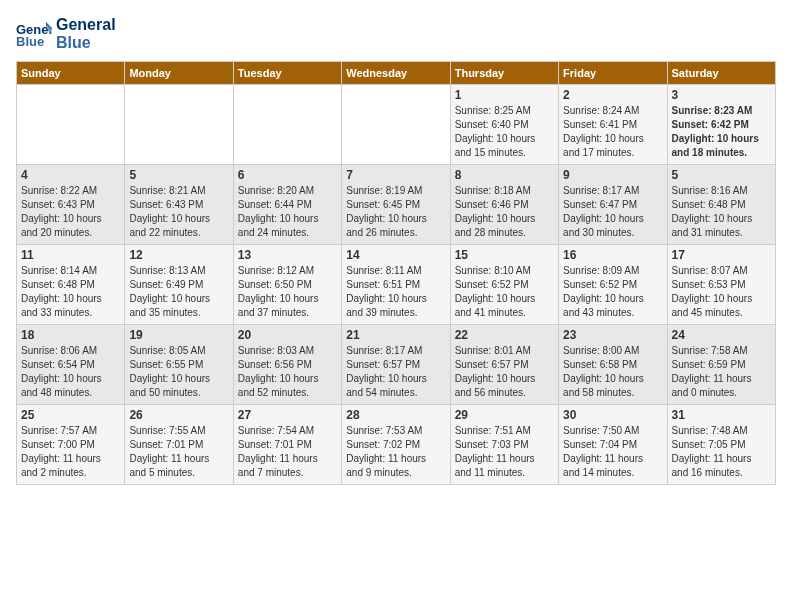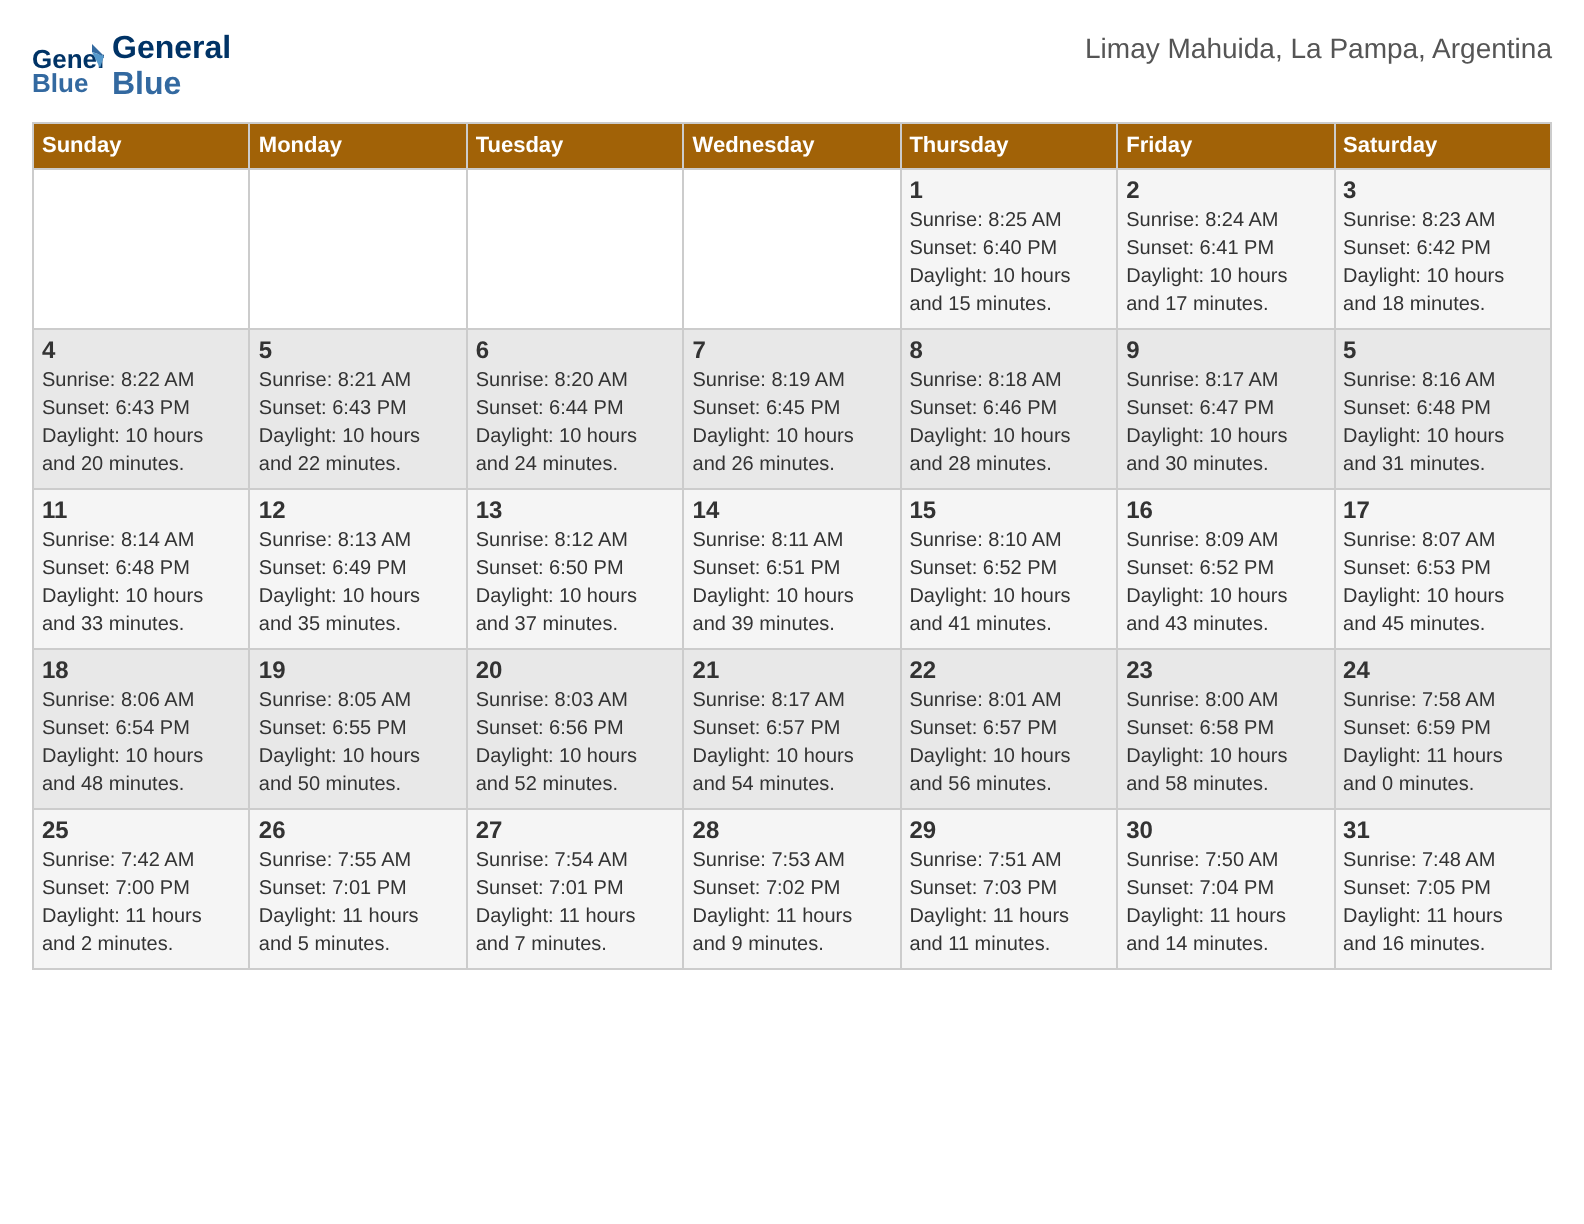--- a/index.html
+++ b/index.html
@@ -89,21 +89,20 @@
       <text x="0" y="26" font-size="13" font-weight="bold" fill="#3369a0">Blue</text>
       <polygon points="30,2 36,8 30,6" fill="#3369a0"></polygon>
       <polygon points="30,6 36,8 34,14" fill="#5599cc"></polygon>
     </svg>
     <div style="display:flex;flex-direction:column;">
       <span style="font-size:16px;font-weight:bold;color:#003366;line-height:1.1;">General</span>
       <span style="font-size:16px;font-weight:bold;color:#3369a0;line-height:1.1;">Blue</span>
     </div>
   </div>
   <div class="title-area">
-    <div class="location-title">Limay Mahuida, La Pampa, Argentina</div>
   </div>
 </div>
 
 <table class="calendar-table">
   <thead>
     <tr>
     <th>Sunday</th>
         <th>Monday</th>
         <th>Tuesday</th>
         <th>Wednesday</th>
@@ -127,21 +126,21 @@
         </td>
         <td>
           <div class="day-number">2</div>
           <div class="day-info" style="white-space: pre-line;">Sunrise: 8:24 AM
 Sunset: 6:41 PM
 Daylight: 10 hours
 and 17 minutes.</div>
         </td>
         <td>
           <div class="day-number">3</div>
-          <div class="day-info" style="white-space: pre-line;">Sunrise: 8:23 AM
+          <div class="day-info" style="white-space: pre-line; font-weight: bold;">Sunrise: 8:23 AM
 Sunset: 6:42 PM
 Daylight: 10 hours
 and 18 minutes.</div>
         </td>
       </tr>
       <tr>
         <td>
           <div class="day-number">4</div>
           <div class="day-info" style="white-space: pre-line;">Sunrise: 8:22 AM
 Sunset: 6:43 PM
@@ -289,21 +288,21 @@
           <div class="day-number">24</div>
           <div class="day-info" style="white-space: pre-line;">Sunrise: 7:58 AM
 Sunset: 6:59 PM
 Daylight: 11 hours
 and 0 minutes.</div>
         </td>
       </tr>
       <tr>
         <td>
           <div class="day-number">25</div>
-          <div class="day-info" style="white-space: pre-line;">Sunrise: 7:42 AM
+          <div class="day-info" style="white-space: pre-line;">Sunrise: 7:57 AM
 Sunset: 7:00 PM
 Daylight: 11 hours
 and 2 minutes.</div>
         </td>
         <td>
           <div class="day-number">26</div>
           <div class="day-info" style="white-space: pre-line;">Sunrise: 7:55 AM
 Sunset: 7:01 PM
 Daylight: 11 hours
 and 5 minutes.</div>

